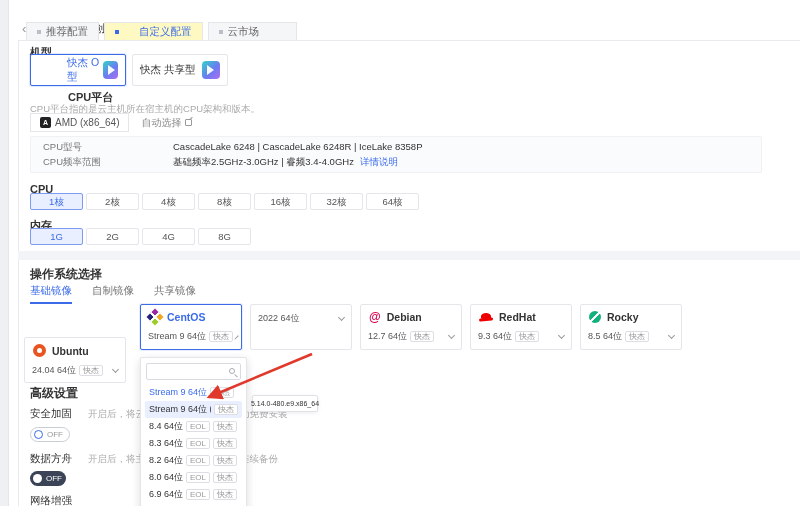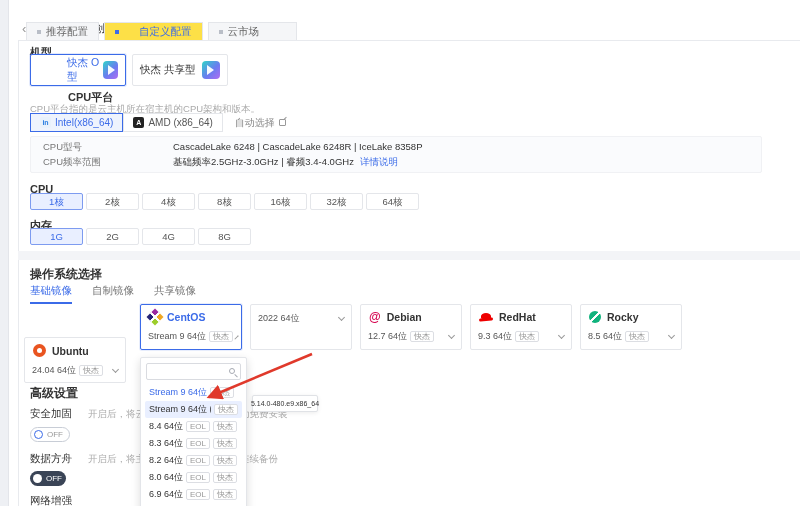--- a/index.html
+++ b/index.html
@@ -18,21 +18,21 @@
   .crumb .back { color:#999; font-size:13px; line-height:1; cursor:pointer; }
   .crumb .parent { color:#3b6be8;margin-top:32px; }
   .crumb .sep { color:#ccc; }
   .crumb .cur { color:#333; }
 
   
   .top-tabs { left:26px; top:22px; display:flex; gap:5px; }
   .ttab { display:flex; align-items:center; gap:5px; height:19px; padding:0 10px;
           font-size:10.5px; color:#666; background:#f5f6f8; border:1px solid #e4e6ea; cursor:pointer; }
   .ttab .dot { width:4px; height:4px; background:#b9bec7; }
-  .ttab.active { background:#fde047; color:#3b6be8;gap:20px; }
+  .ttab.active { background:#fef9c3; color:#3b6be8;gap:20px; }
   .ttab.active .dot { background:#3b6be8; }
   .badge-new { background:#f7b52c; color:#8a5800; font-size:8px; padding:1px 3px; border-radius:2px; font-weight:bold;margin-top:48px; }
 
   
   .panel { left:18px; top:40px; width:790px; height:470px; background:#fff; border:1px solid #e8eaee; }
 
   .sec-label { font-size:11px; font-weight:bold; color:#333; }
   .sec-title { font-size:12px; font-weight:bold; color:#333; }
 
   
@@ -179,24 +179,20 @@
   <span class="mt-ico"></span>
 </div>
 <div class="abs mt-card" style="left:132px;">
   <span>快杰 共享型</span>
   <span class="mt-ico"></span>
 </div>
 
 <div class="abs sec-label" style="left:30px; top:90px;margin-left:38px;">CPU平台</div>
 <div class="abs desc-text" style="left:30px; top:103px;">CPU平台指的是云主机所在宿主机的CPU架构和版本。</div>
 <div class="abs segrow">
-  <div class="seg sel">
-    <span class="ico-intel">in</span>
-    <span>Intel(x86_64)</span>
-  </div>
   <div class="seg">
     <span class="ico-amd">A</span>
     <span>AMD (x86_64)</span>
   </div>
   <div class="auto-sel">
     <span>自动选择</span>
     <span class="ico-ext"></span>
   </div>
 </div>
 

